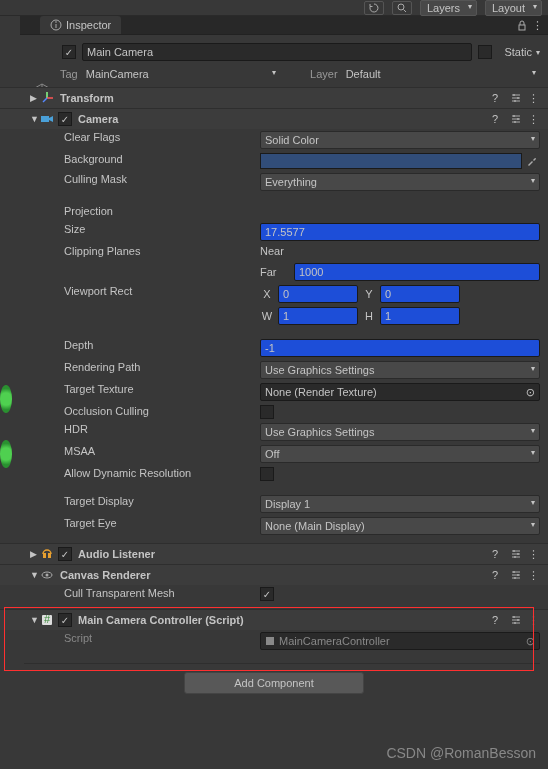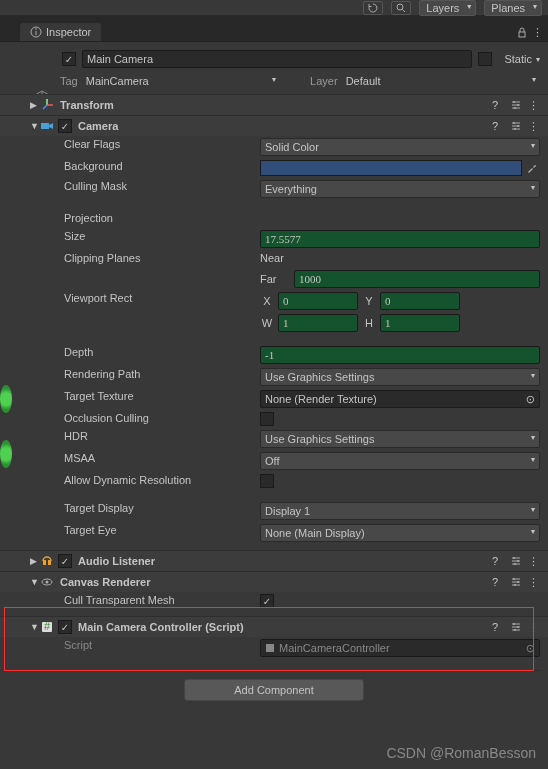--- a/index.html
+++ b/index.html
@@ -1,21 +1,21 @@
 <!DOCTYPE html>
 <html><head>
 <meta charset="utf-8">
 <style>
 * { margin: 0; padding: 0; box-sizing: border-box; font-family: Arial, sans-serif; font-size: 11px; }
 body { background: #383838; color: #c4c4c4; width: 548px; height: 769px; overflow: hidden; position: relative; }
 .topbar { height: 16px; background: #383838; display: flex; justify-content: flex-end; align-items: center; padding: 0 6px; gap: 8px; border-bottom: 1px solid #2a2a2a; }
 .topbar .icon-btn { width: 20px; height: 14px; border: 1px solid #555; border-radius: 2px; display: flex; align-items: center; justify-content: center; cursor: pointer; }
 .topbar .dd { background: #484848; border: 1px solid #555; padding: 1px 16px 1px 6px; border-radius: 2px; position: relative; cursor: pointer; }
 .topbar .dd::after { content: '▾'; position: absolute; right: 4px; font-size: 8px; }
-.tabbar { height: 26px; background: #282828; display: flex; align-items: flex-end; padding-left: 20px; border-bottom: 1px solid #222; }
+.tabbar { height: 19px; background: #282828; display: flex; align-items: flex-end; padding-left: 20px; border-bottom: 1px solid #222; margin-left: 20px; }
 .tab { background: #383838; padding: 3px 10px; display: flex; align-items: center; gap: 4px; border-radius: 3px 3px 0 0; }
 .tab-spacer { flex: 1; }
 .tab-right { display: flex; gap: 4px; padding: 0 6px 2px 0; align-items: center; }
 .header-row { display: flex; align-items: center; padding: 4px 8px 4px 28px; gap: 6px; }
 .cube-icon { width: 28px; height: 28px; position: absolute; left: 28px; top: 46px; }
 .checkbox { width: 14px; height: 14px; background: #2a2a2a; border: 1px solid #1a1a1a; display: inline-flex; align-items: center; justify-content: center; cursor: pointer; }
 .checkbox.checked::after { content: '✓'; font-size: 10px; color: #c4c4c4; }
 .name-input { flex: 1; background: #2a2a2a; border: 1px solid #1a1a1a; padding: 2px 4px; color: #c4c4c4; border-radius: 2px; }
 .static-label { margin-left: 6px; display: flex; align-items: center; gap: 4px; }
 .tag-row { display: flex; align-items: center; padding: 2px 8px 6px 60px; gap: 4px; }
@@ -30,21 +30,21 @@
 .component-header .spacer { flex: 1; }
 .component-header .help-icon, .component-header .preset-icon, .component-header .menu-icon { width: 14px; cursor: pointer; padding: 0 2px; }
 .prop-row { display: flex; align-items: flex-start; padding: 2px 8px 2px 40px; min-height: 18px; margin-left: 24px; }
 .prop-label { width: 196px; color: #c4c4c4; }
 .prop-value { flex: 1; display: flex; gap: 4px; align-items: center; }
 .dropdown { flex: 1; background: #484848; border: 1px solid #2a2a2a; padding: 2px 16px 2px 4px; position: relative; border-radius: 2px; cursor: pointer; }
 .dropdown::after { content: '▾'; position: absolute; right: 4px; font-size: 8px; }
 .color-swatch { flex: 1; height: 16px; background: #314d79; border: 1px solid #1a1a1a; position: relative; cursor: pointer; }
 .color-swatch::after { content: ''; position: absolute; right: -18px; top: 0; width: 14px; height: 14px; }
 .eyedropper { width: 14px; cursor: pointer; }
-.num-input { flex: 1; background: #14532d; border: 1px solid #1a1a1a; padding: 2px 4px; color: #c4c4c4; border-radius: 2px; font-family: Liberation Serif, serif; }
+.num-input { flex: 1; background: #1d4ed8; border: 1px solid #1a1a1a; padding: 2px 4px; color: #c4c4c4; border-radius: 2px; }
 .sub-label { width: 30px; color: #c4c4c4; }
 .vec-label { width: 14px; text-align: center; }
 .spacer-row { height: 10px; }
 .obj-field { flex: 1; background: #2a2a2a; border: 1px solid #1a1a1a; padding: 2px 4px; display: flex; align-items: center; gap: 4px; position: relative; border-radius: 2px; }
 .obj-field .circle { position: absolute; right: 4px; cursor: pointer; }
 .add-component-btn { display: block; margin: 8px auto; width: 180px; padding: 4px; background: #585858; border: 1px solid #444; text-align: center; border-radius: 3px; cursor: pointer; }
 .highlight-box { position: absolute; border: 1px solid #ff3030; pointer-events: none; }
 .watermark { position: absolute; bottom: 8px; right: 12px; color: #888; font-size: 14px; }
 .sidebar-blob { position: absolute; left: 0; width: 12px; height: 28px; background: radial-gradient(circle, #4fd050 40%, #2a9030 70%); border-radius: 50%; }
 svg { display: block; }
@@ -59,21 +59,21 @@
         <path d="M1 1v2.5h2.5" fill="none" stroke="#aaa"></path>
       </svg>
     </div>
   <div class="icon-btn">
       <svg width="10" height="10" viewBox="0 0 10 10">
         <circle cx="4" cy="4" r="3" fill="none" stroke="#aaa"></circle>
         <line x1="6.5" y1="6.5" x2="9" y2="9" stroke="#aaa"></line>
       </svg>
     </div>
   <div class="dd">Layers</div>
-  <div class="dd">Planes</div>
+  <div class="dd">Layout</div>
 </div>
 
 <div class="tabbar">
   <div class="tab">
     <svg width="12" height="12" viewBox="0 0 12 12">
         <circle cx="6" cy="6" r="5" fill="none" stroke="#aaa"></circle>
         <line x1="6" y1="5" x2="6" y2="9" stroke="#aaa"></line>
         <circle cx="6" cy="3" r="0.8" fill="#aaa"></circle>
       </svg>
     <span>Inspector</span>

